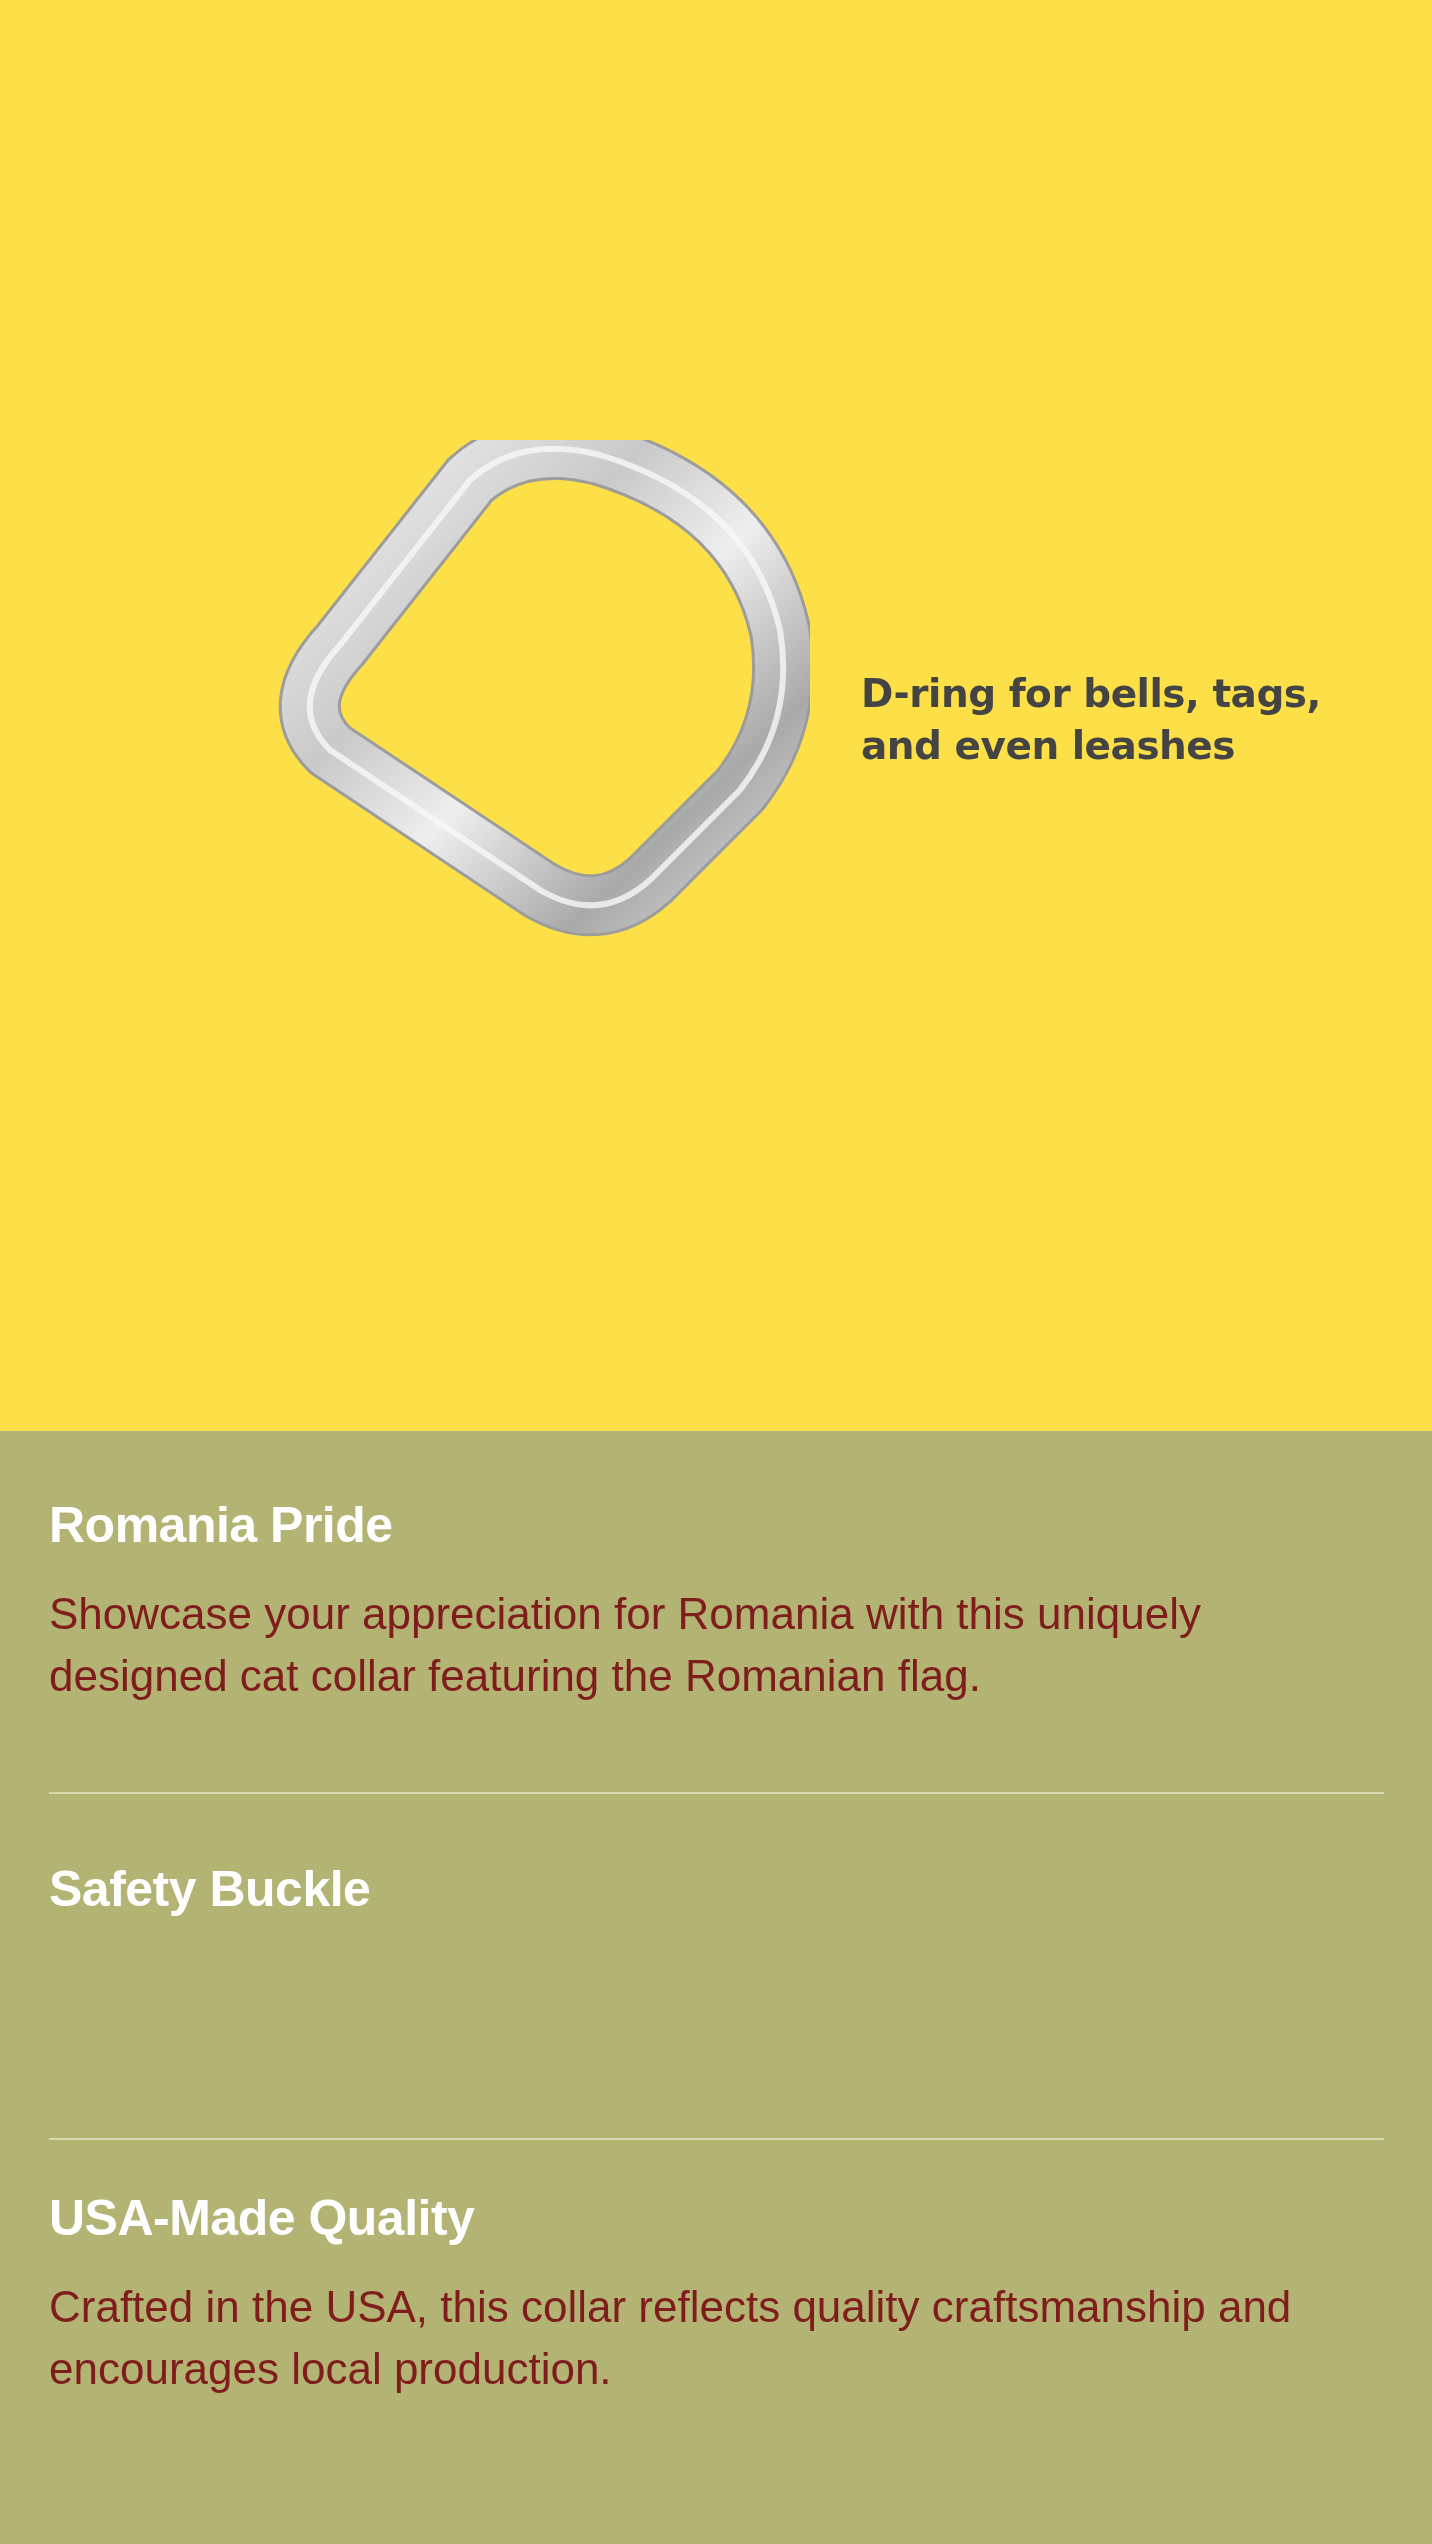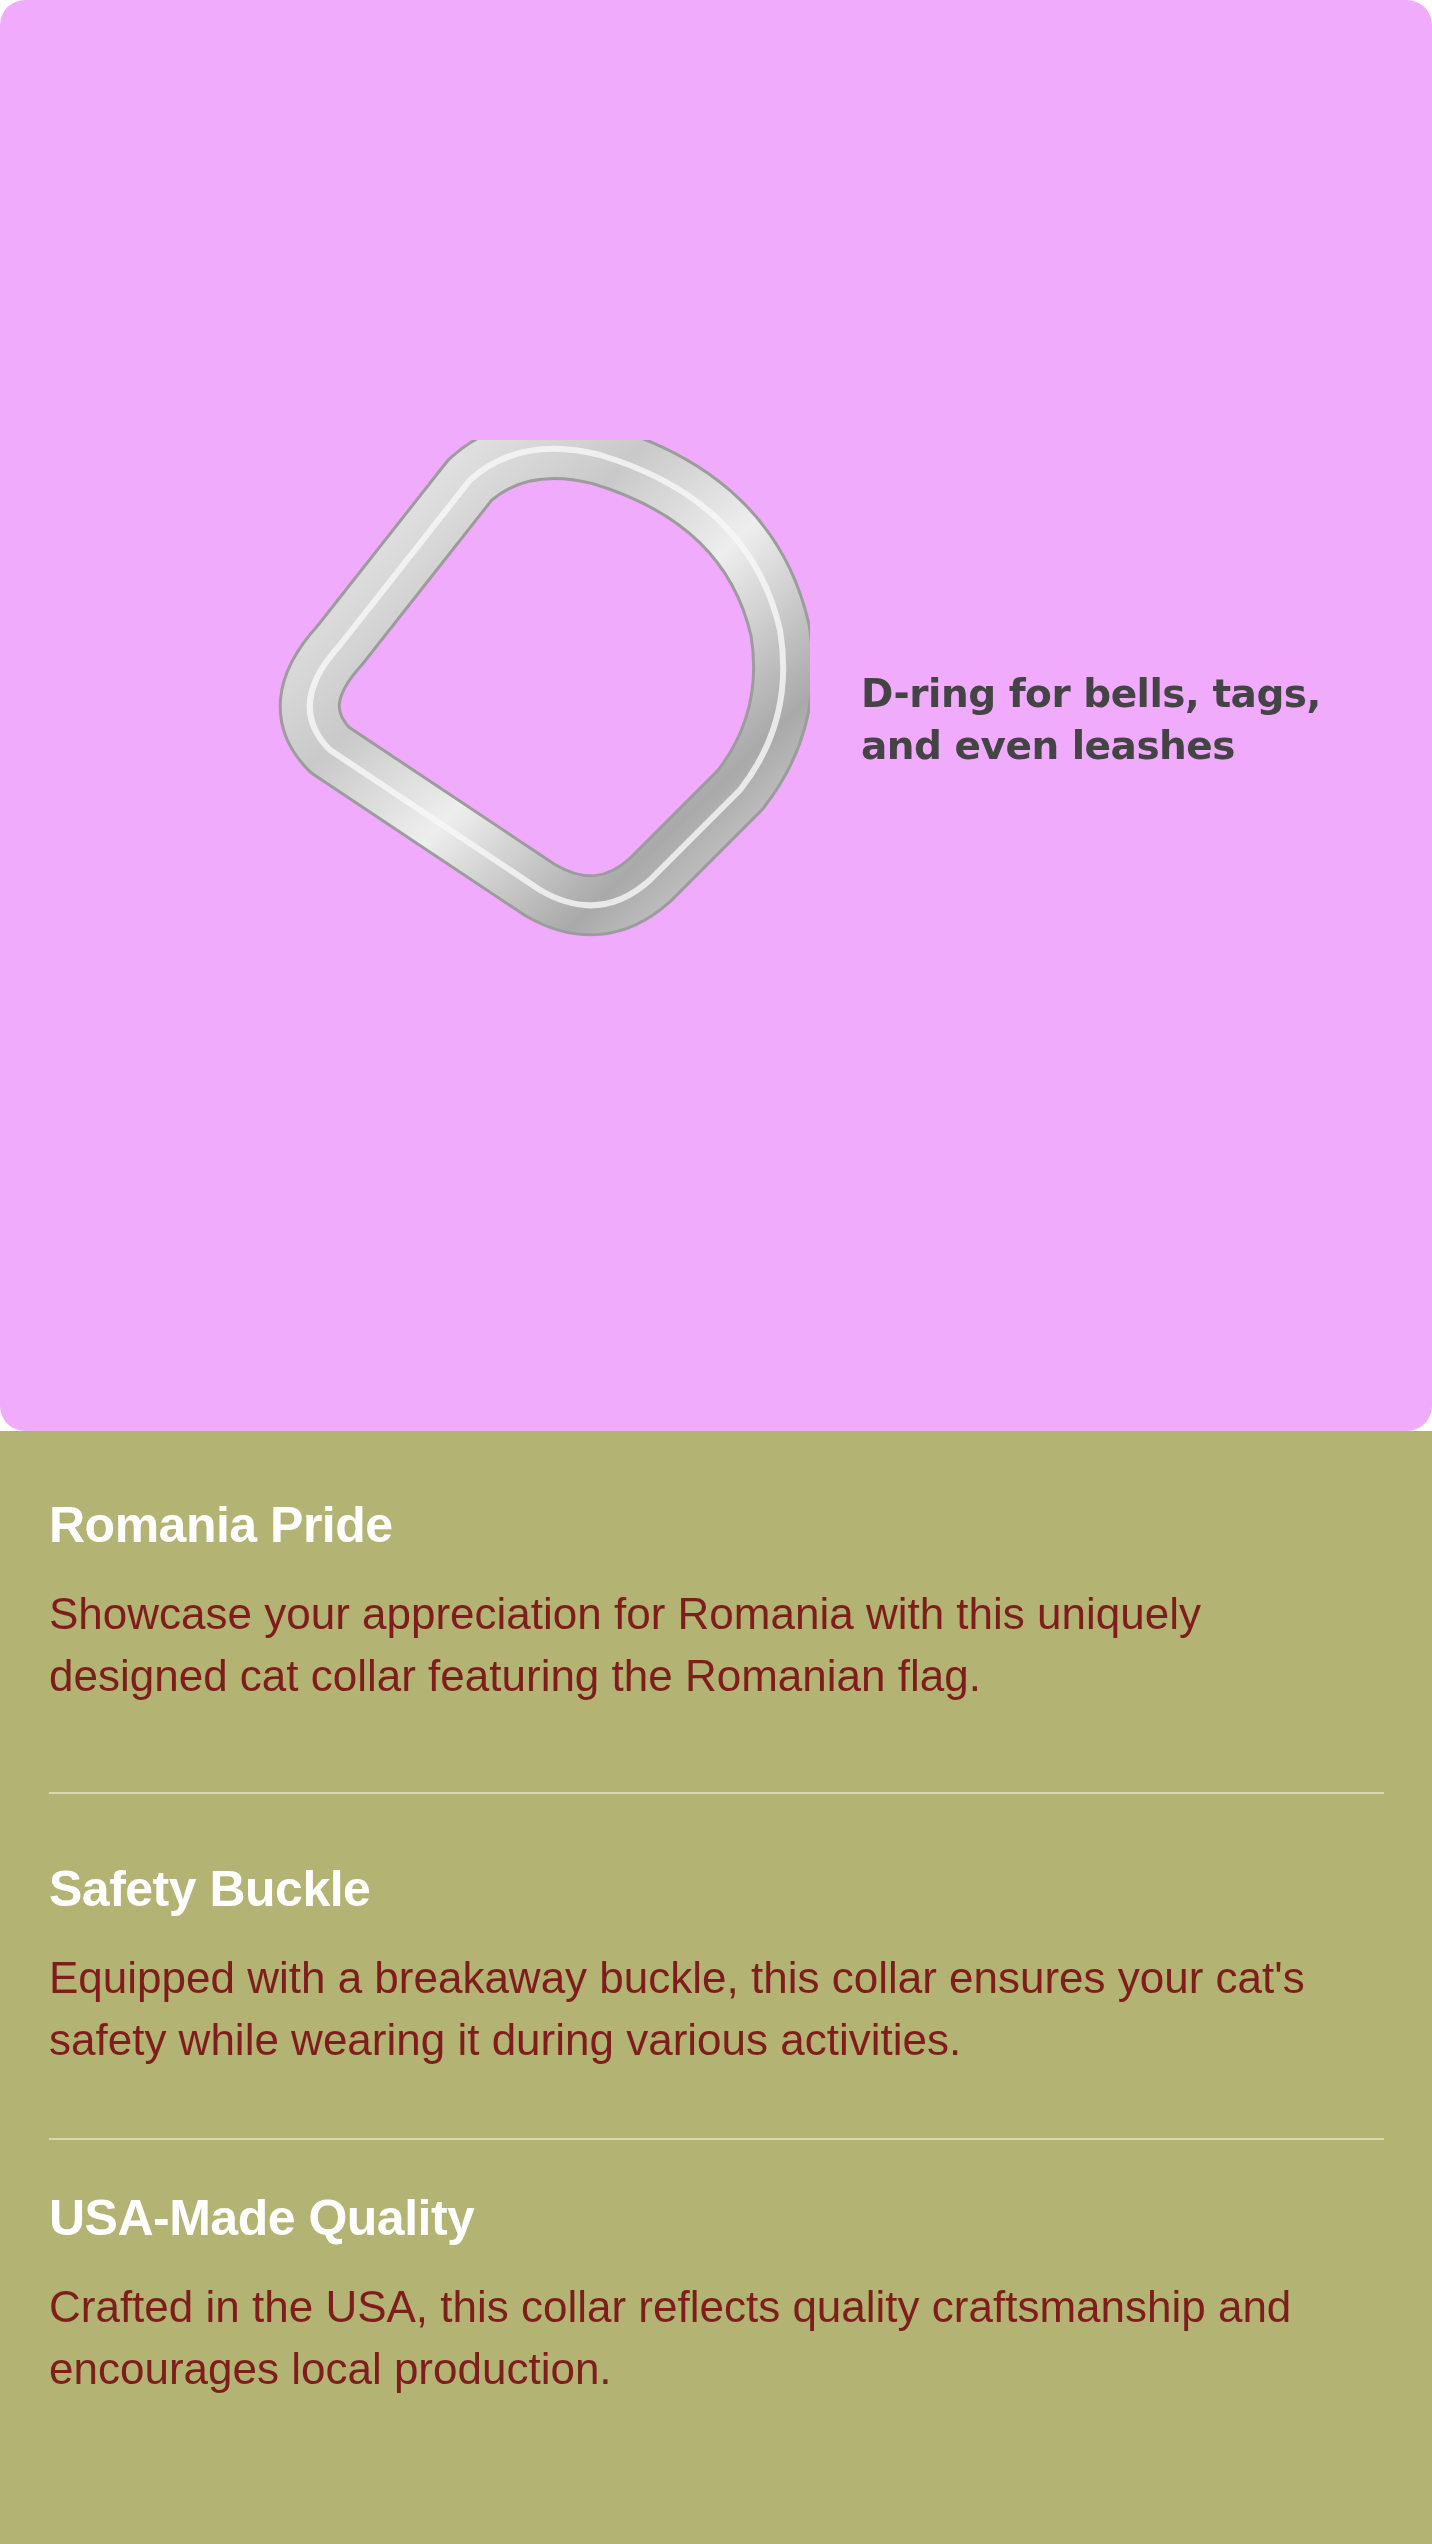--- a/index.html
+++ b/index.html
@@ -2,21 +2,21 @@
 <html><head>
 <meta charset="utf-8">
 <style>
   html, body { margin: 0; padding: 0; }
   body {
     width: 1432px; height: 2544px; overflow: hidden;
     background: #ffffff;
     font-family: "Liberation Sans", sans-serif;
   }
   .hero {
-    position: relative; width: 1432px; height: 1431px; background: #f0abfc; border-radius: 25px;
+    position: relative; width: 1432px; height: 1431px; background: #fde047;
   }
   .dring {
     position: absolute; left: 270px; top: 440px; width: 540px; height: 500px;
   }
   .caption {
     position: absolute; left: 861px; top: 668px;
     font-family: "DejaVu Sans", sans-serif; font-weight: bold;
     font-size: 39px; line-height: 52px; color: #444444; letter-spacing: -0.5px;
     width: 520px;
   }
@@ -66,21 +66,20 @@
 
 <div class="features">
   <div class="feature" style="top:64px;">
     <h2>Romania Pride</h2>
     <p>Showcase your appreciation for Romania with this uniquely designed cat collar featuring the Romanian flag.</p>
   </div>
   <div class="divider" style="top:361px;"></div>
 
   <div class="feature" style="top:428px;">
     <h2>Safety Buckle</h2>
-    <p>Equipped with a breakaway buckle, this collar ensures your cat's safety while wearing it during various activities.</p>
   </div>
   <div class="divider" style="top:707px;"></div>
 
   <div class="feature" style="top:757px;">
     <h2>USA-Made Quality</h2>
     <p>Crafted in the USA, this collar reflects quality craftsmanship and encourages local production.</p>
   </div>
 </div>
 
 </body></html>

